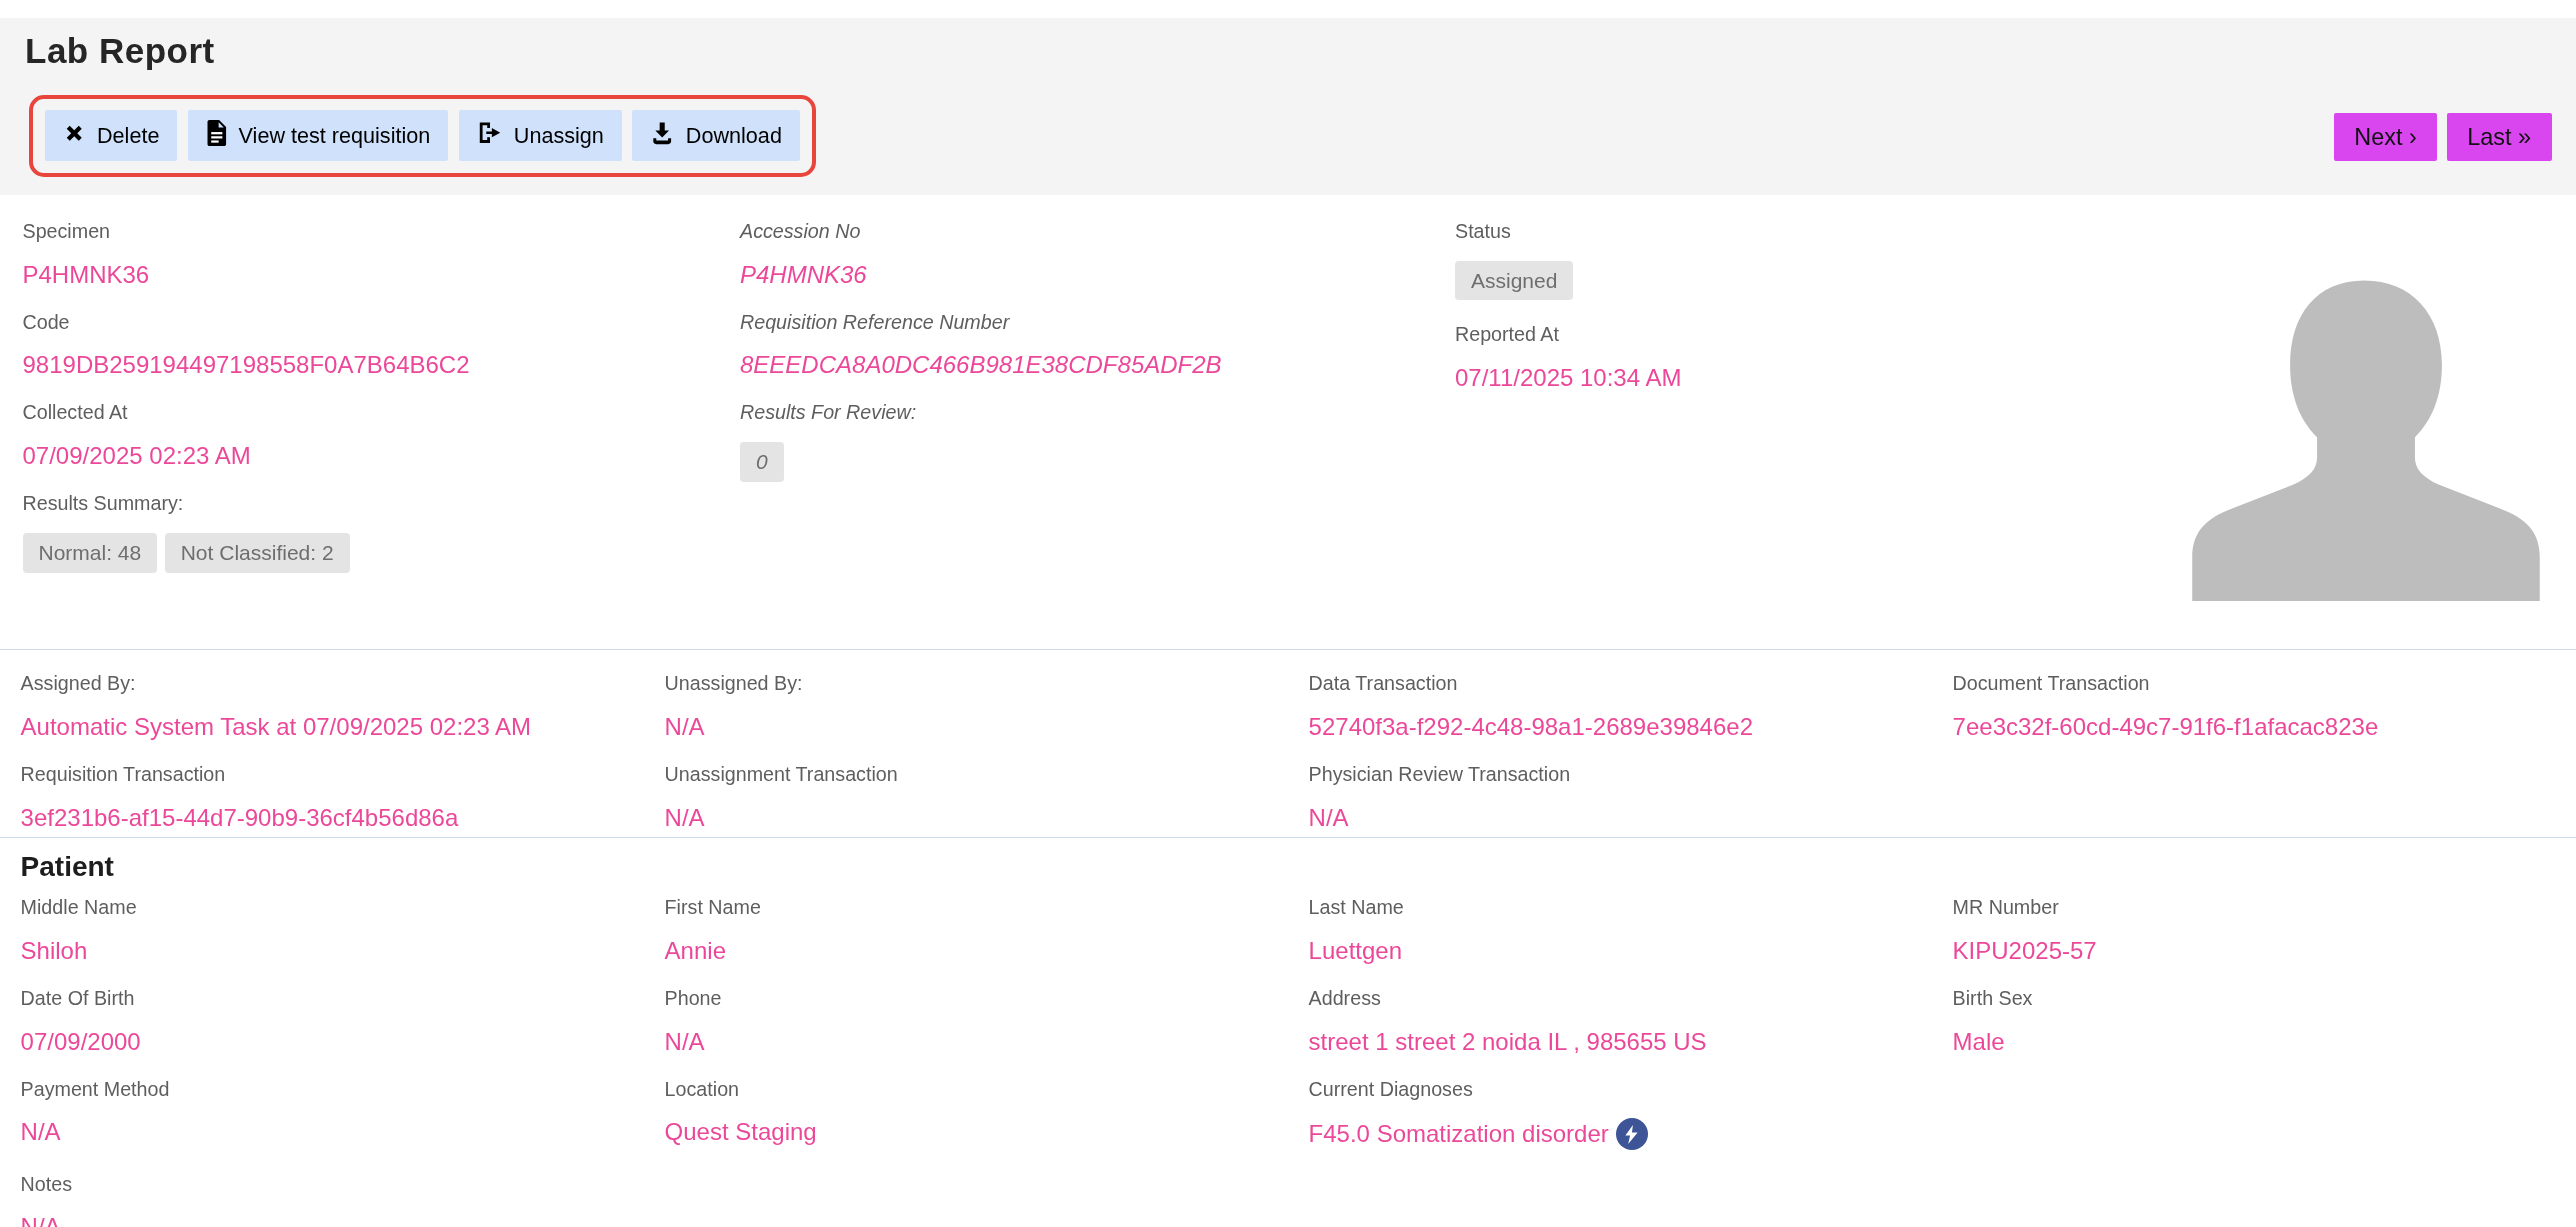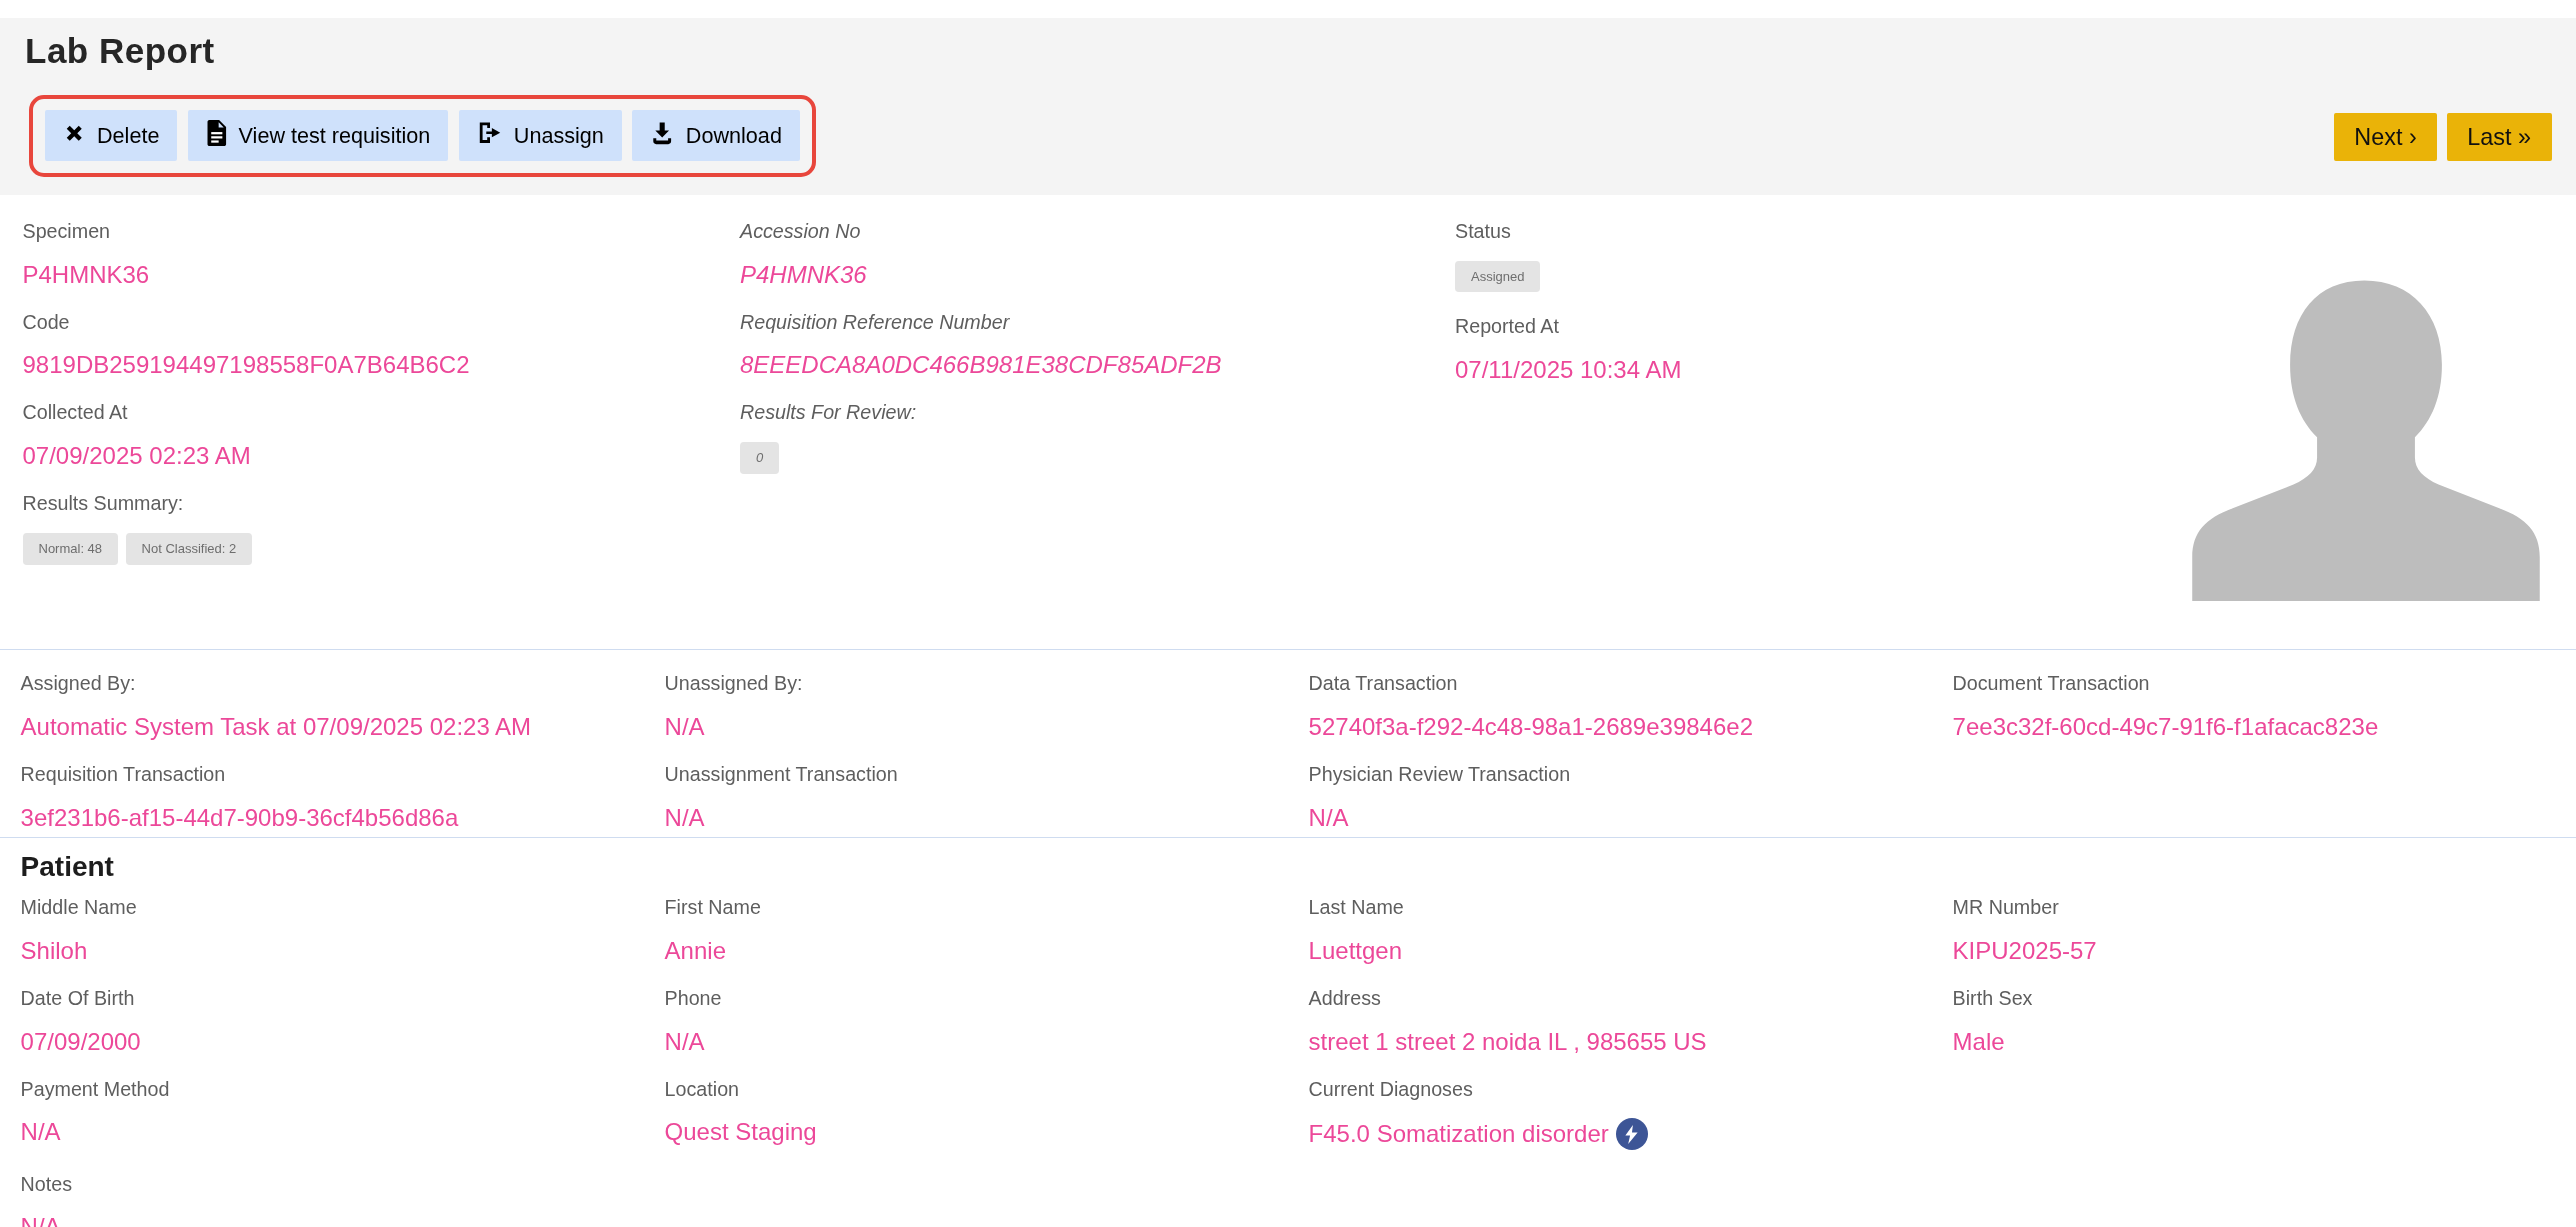--- a/index.html
+++ b/index.html
@@ -34,32 +34,32 @@
     white-space: nowrap;
     justify-content: flex-end;
   }
   .btn svg { flex: 0 0 auto; }
   .pagination {
     position: absolute; top: 95px; right: 24.4px;
     display: flex; gap: 9.4px;
   }
   .pbtn {
     display: flex; align-items: center; justify-content: center;
-    background: #eab308; border: none; cursor: pointer;
+    background: #d946ef; border: none; cursor: pointer;
     height: 48px; padding: 0 20.6px; font-size: 23.4px; color: #111;
     font-family: "Liberation Sans", sans-serif; border-radius: 1.9px;
     white-space: nowrap;
   }
   
   .field { margin-bottom: 24.4px; }
   .flabel { font-size: 19.7px; color: #5e5e5e; line-height: 1; margin-bottom: 19px; }
   .fvalue { font-size: 24px; color: #ec4899; line-height: 1.15; }
   .badge {
     display: inline-block; background: #e4e4e4; color: #6e6e6e;
-    font-size: 13px; line-height: 1; padding: 9.4px 16px; border-radius: 3.8px;
+    font-size: 21px; line-height: 1; padding: 9.4px 16px; border-radius: 3.8px;
   }
   .badge-row { display: flex; gap: 7.5px; }
   
   .sec1 { position: absolute; top: 195px; left: 0; right: 0; height: 454px; background: #fff; }
   .sec1 .col { position: absolute; top: 27px; }
   .col-a { left: 22.5px;  width: 694px; }
   .col-b { left: 740px; width: 694px; font-style: italic; }
   .col-c { left: 1455px; width: 656px; }
   .avatar-box {
     position: absolute; top: 68px; right: 16px;

